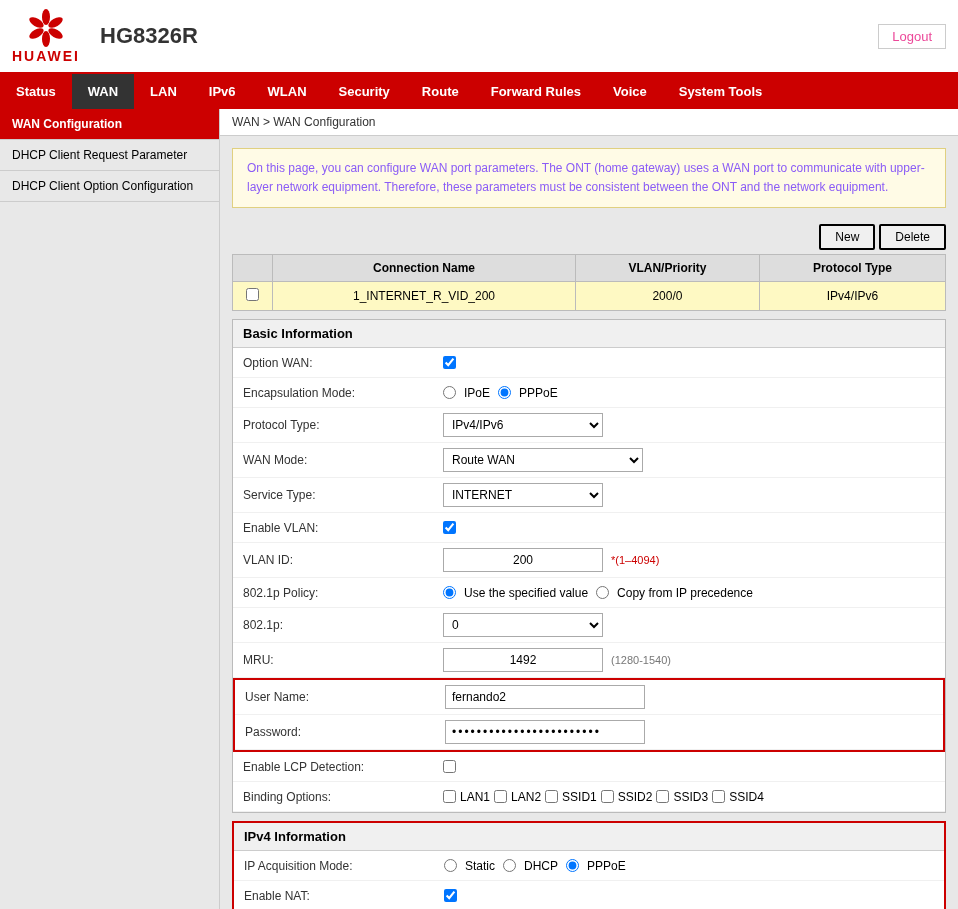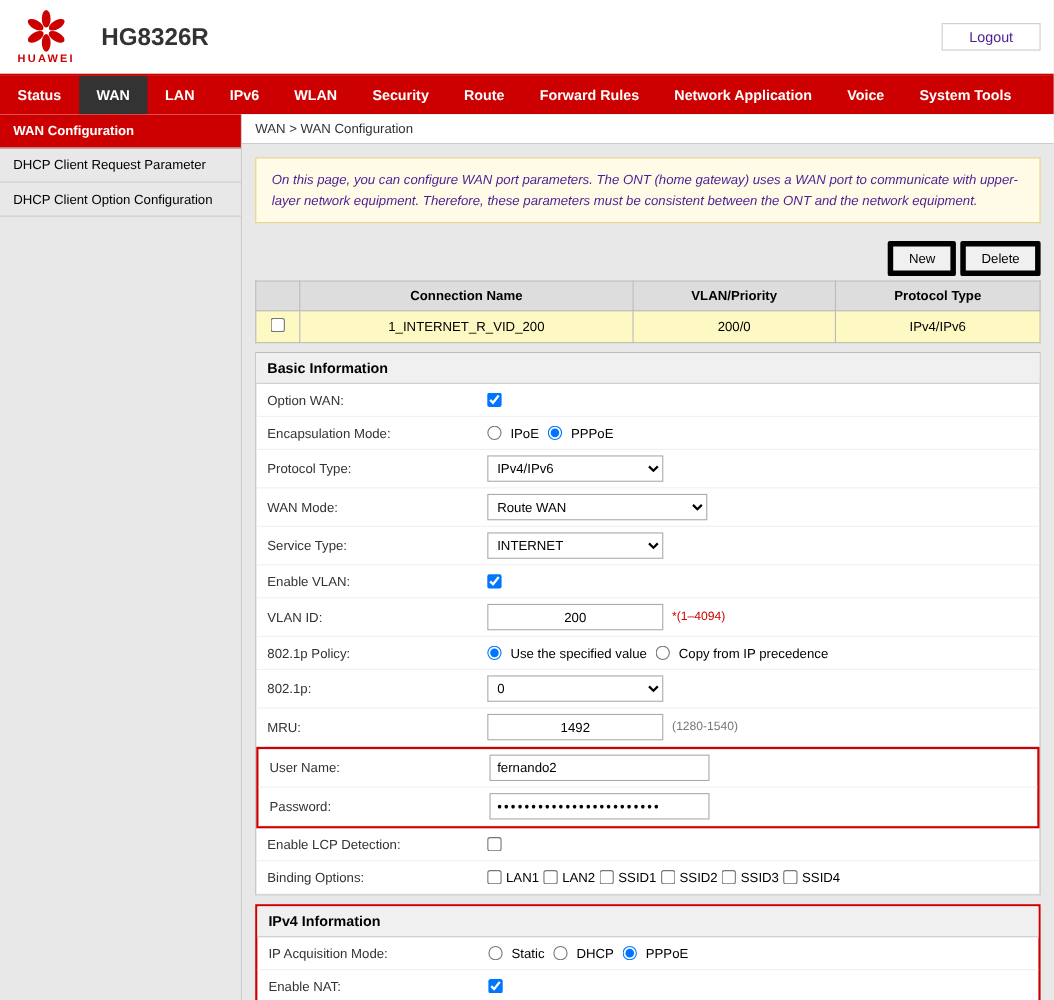--- a/index.html
+++ b/index.html
@@ -2,23 +2,23 @@
 <html><head>
   <meta charset="utf-8">
   <style>
     * { box-sizing: border-box; margin: 0; padding: 0; }
     body { font-family: Arial, sans-serif; font-size: 13px; background: #e8e8e8; min-width: 958px; }
 
     
     #header { background: #fff; display: flex; align-items: center; padding: 8px 12px; border-bottom: 2px solid #cc0000; }
     #logo-area { display: flex; flex-direction: column; align-items: center; margin-right: 20px; }
     #logo-svg { width: 60px; height: 40px; }
-    #logo-text { font-size: 10px; color: #cc0000; font-weight: bold; letter-spacing: 2px; }
+    #logo-text { font-size: 14px; color: #cc0000; font-weight: bold; letter-spacing: 2px; }
     #device-title { font-size: 22px; font-weight: bold; color: #333; flex: 1; }
-    #logout-btn { background: none; border: 1px solid #ccc; padding: 4px 24px; cursor: pointer; font-size: 13px; color: #4c1d95; }
+    #logout-btn { background: none; border: 1px solid #ccc; padding: 4px 13px; cursor: pointer; font-size: 13px; color: #ec4899; }
 
     
     #nav { background: #cc0000; display: flex; align-items: stretch; }
     .nav-item { color: #fff; padding: 10px 16px; cursor: pointer; font-size: 13px; font-weight: bold; text-decoration: none; display: flex; align-items: center; }
     .nav-item.active { background: #333; }
 
     
     #main-layout { display: flex; background: #e8e8e8; min-height: 800px; }
 
     
@@ -26,25 +26,25 @@
     .sidebar-item { padding: 8px 12px; cursor: pointer; font-size: 12px; color: #000; border-bottom: 1px solid #ccc; }
     .sidebar-item.active { background: #cc0000; color: #fff; font-weight: bold; }
 
     
     #content { flex: 1; padding: 0; background: #e8e8e8; }
 
     
     #breadcrumb { background: #fff; padding: 6px 12px; border-bottom: 1px solid #ccc; font-size: 12px; color: #333; }
 
     
-    #info-box { background: #fffbe6; border: 1px solid #e0d080; margin: 12px; padding: 10px 14px; font-size: 12px; color: #4c1d95; line-height: 1.6; font-style: italic; }
+    #info-box { background: #fffbe6; border: 1px solid #e0d080; margin: 12px; padding: 10px 14px; font-size: 12px; color: #8b5cf6; line-height: 1.6; }
 
     
     #toolbar { display: flex; justify-content: flex-end; padding: 4px 12px; gap: 4px; }
-    .toolbar-btn { padding: 4px 14px; border: 5px solid #000000; background: #f0f0f0; cursor: pointer; font-size: 12px; border-radius: 2px; }
+    .toolbar-btn { padding: 4px 14px; border: 2px solid #000000; background: #f0f0f0; cursor: pointer; font-size: 12px; border-radius: 2px; }
 
     
     #wan-table { width: calc(100% - 24px); margin: 0 12px; border-collapse: collapse; }
     #wan-table th { background: #ddd; border: 1px solid #bbb; padding: 6px 10px; font-size: 12px; text-align: center; font-weight: bold; }
     #wan-table td { border: 1px solid #bbb; padding: 6px 10px; font-size: 12px; text-align: center; background: #e0eeff; }
     #wan-table tr.selected td { background: #fef9c3; }
 
     
     #form-area { margin: 10px 12px; border: 1px solid #bbb; background: #fff; }
     .section-title { background: #f0f0f0; padding: 6px 10px; font-weight: bold; font-size: 13px; border-bottom: 1px solid #ccc; }
@@ -95,21 +95,20 @@
 
 <div id="nav">
   <a class="nav-item">Status</a>
   <a class="nav-item active">WAN</a>
   <a class="nav-item">LAN</a>
   <a class="nav-item">IPv6</a>
   <a class="nav-item">WLAN</a>
   <a class="nav-item">Security</a>
   <a class="nav-item">Route</a>
   <a class="nav-item">Forward Rules</a>
-  <a class="nav-item">Network Application</a>
   <a class="nav-item">Voice</a>
   <a class="nav-item">System Tools</a>
 </div>
 
 <div id="main-layout">
 
   <div id="sidebar">
     <div class="sidebar-item active">WAN Configuration</div>
     <div class="sidebar-item">DHCP Client Request Parameter</div>
     <div class="sidebar-item">DHCP Client Option Configuration</div>

